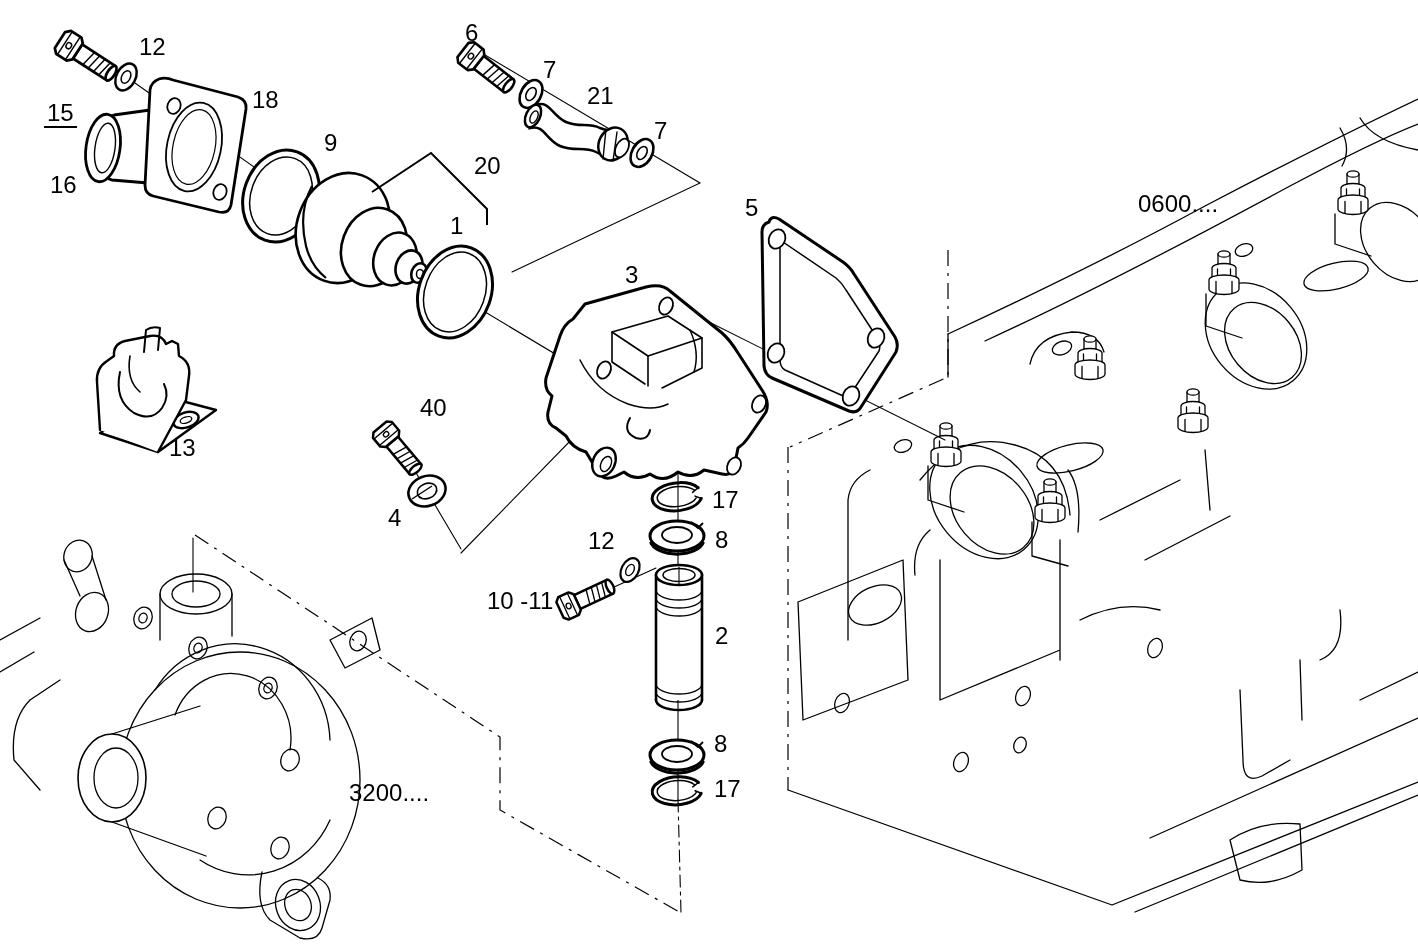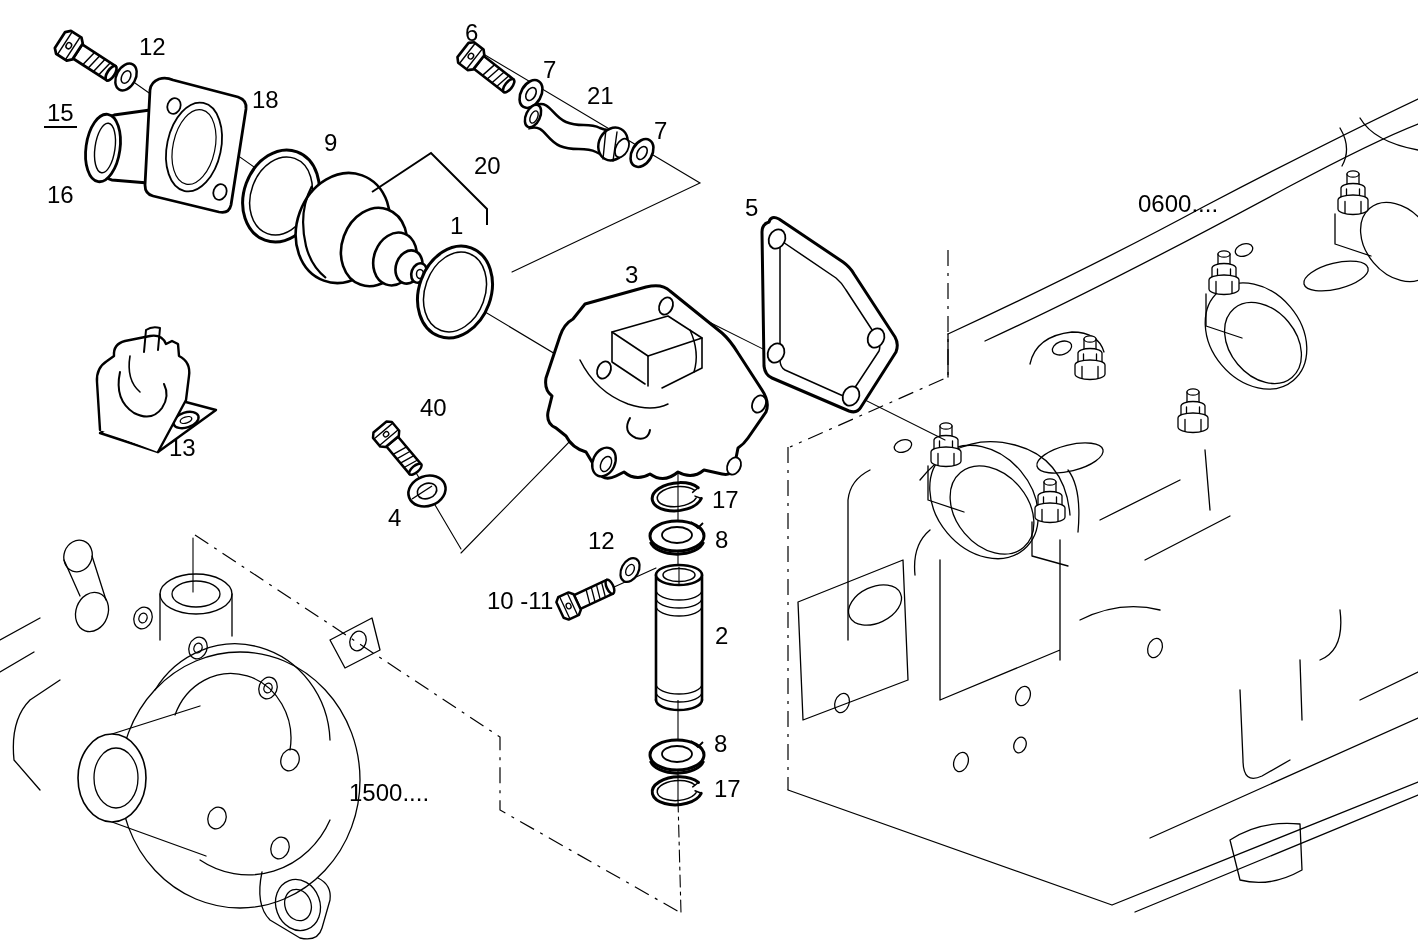--- a/index.html
+++ b/index.html
@@ -5,23 +5,23 @@
   html,body{margin:0;padding:0;background:#fff;}
   #stage{
     position:relative;width:1418px;height:945px;background:#ffffff;
     font-family:"Liberation Sans", sans-serif;overflow:hidden;
   }
   #art{position:absolute;left:0;top:0;}
   .lbl{
     position:absolute;font-size:24px;line-height:24px;color:#000;
     white-space:pre;letter-spacing:0px;
   }
-  .frac{text-align:center;line-height:22px;}
+  .frac{text-align:right;line-height:22px;}
   .frac .num{display:block;border-bottom:2px solid #000;padding:0 3px 2px 3px;}
-  .frac .den{display:block;padding-top:2px;margin-top:10px;}
+  .frac .den{display:block;padding-top:2px;}
 </style>
 </head>
 <body>
 
 <div id="stage">
 
 <svg id="art" width="1418" height="945" viewBox="0 0 1418 945" xmlns="http://www.w3.org/2000/svg" xmlns:xlink="http://www.w3.org/1999/xlink">
 
   <defs>
     <g id="boltShape" fill="#fff" stroke="#000" stroke-width="2.6" stroke-linejoin="round" stroke-linecap="round">
@@ -283,16 +283,16 @@
   <div class="lbl" style="left:420px;top:396px">40</div>
   <div class="lbl" style="left:388px;top:506px">4</div>
   <div class="lbl" style="left:588px;top:529px">12</div>
   <div class="lbl" style="left:487px;top:589px">10 -11</div>
   <div class="lbl" style="left:712px;top:488px">17</div>
   <div class="lbl" style="left:715px;top:528px">8</div>
   <div class="lbl" style="left:715px;top:624px">2</div>
   <div class="lbl" style="left:714px;top:732px">8</div>
   <div class="lbl" style="left:714px;top:777px">17</div>
   <div class="lbl" style="left:1138px;top:192px">0600....</div>
-  <div class="lbl" style="left:349px;top:781px">1500....</div>
+  <div class="lbl" style="left:349px;top:781px">3200....</div>
 </div>
 
 </div>
 
 </body></html>

